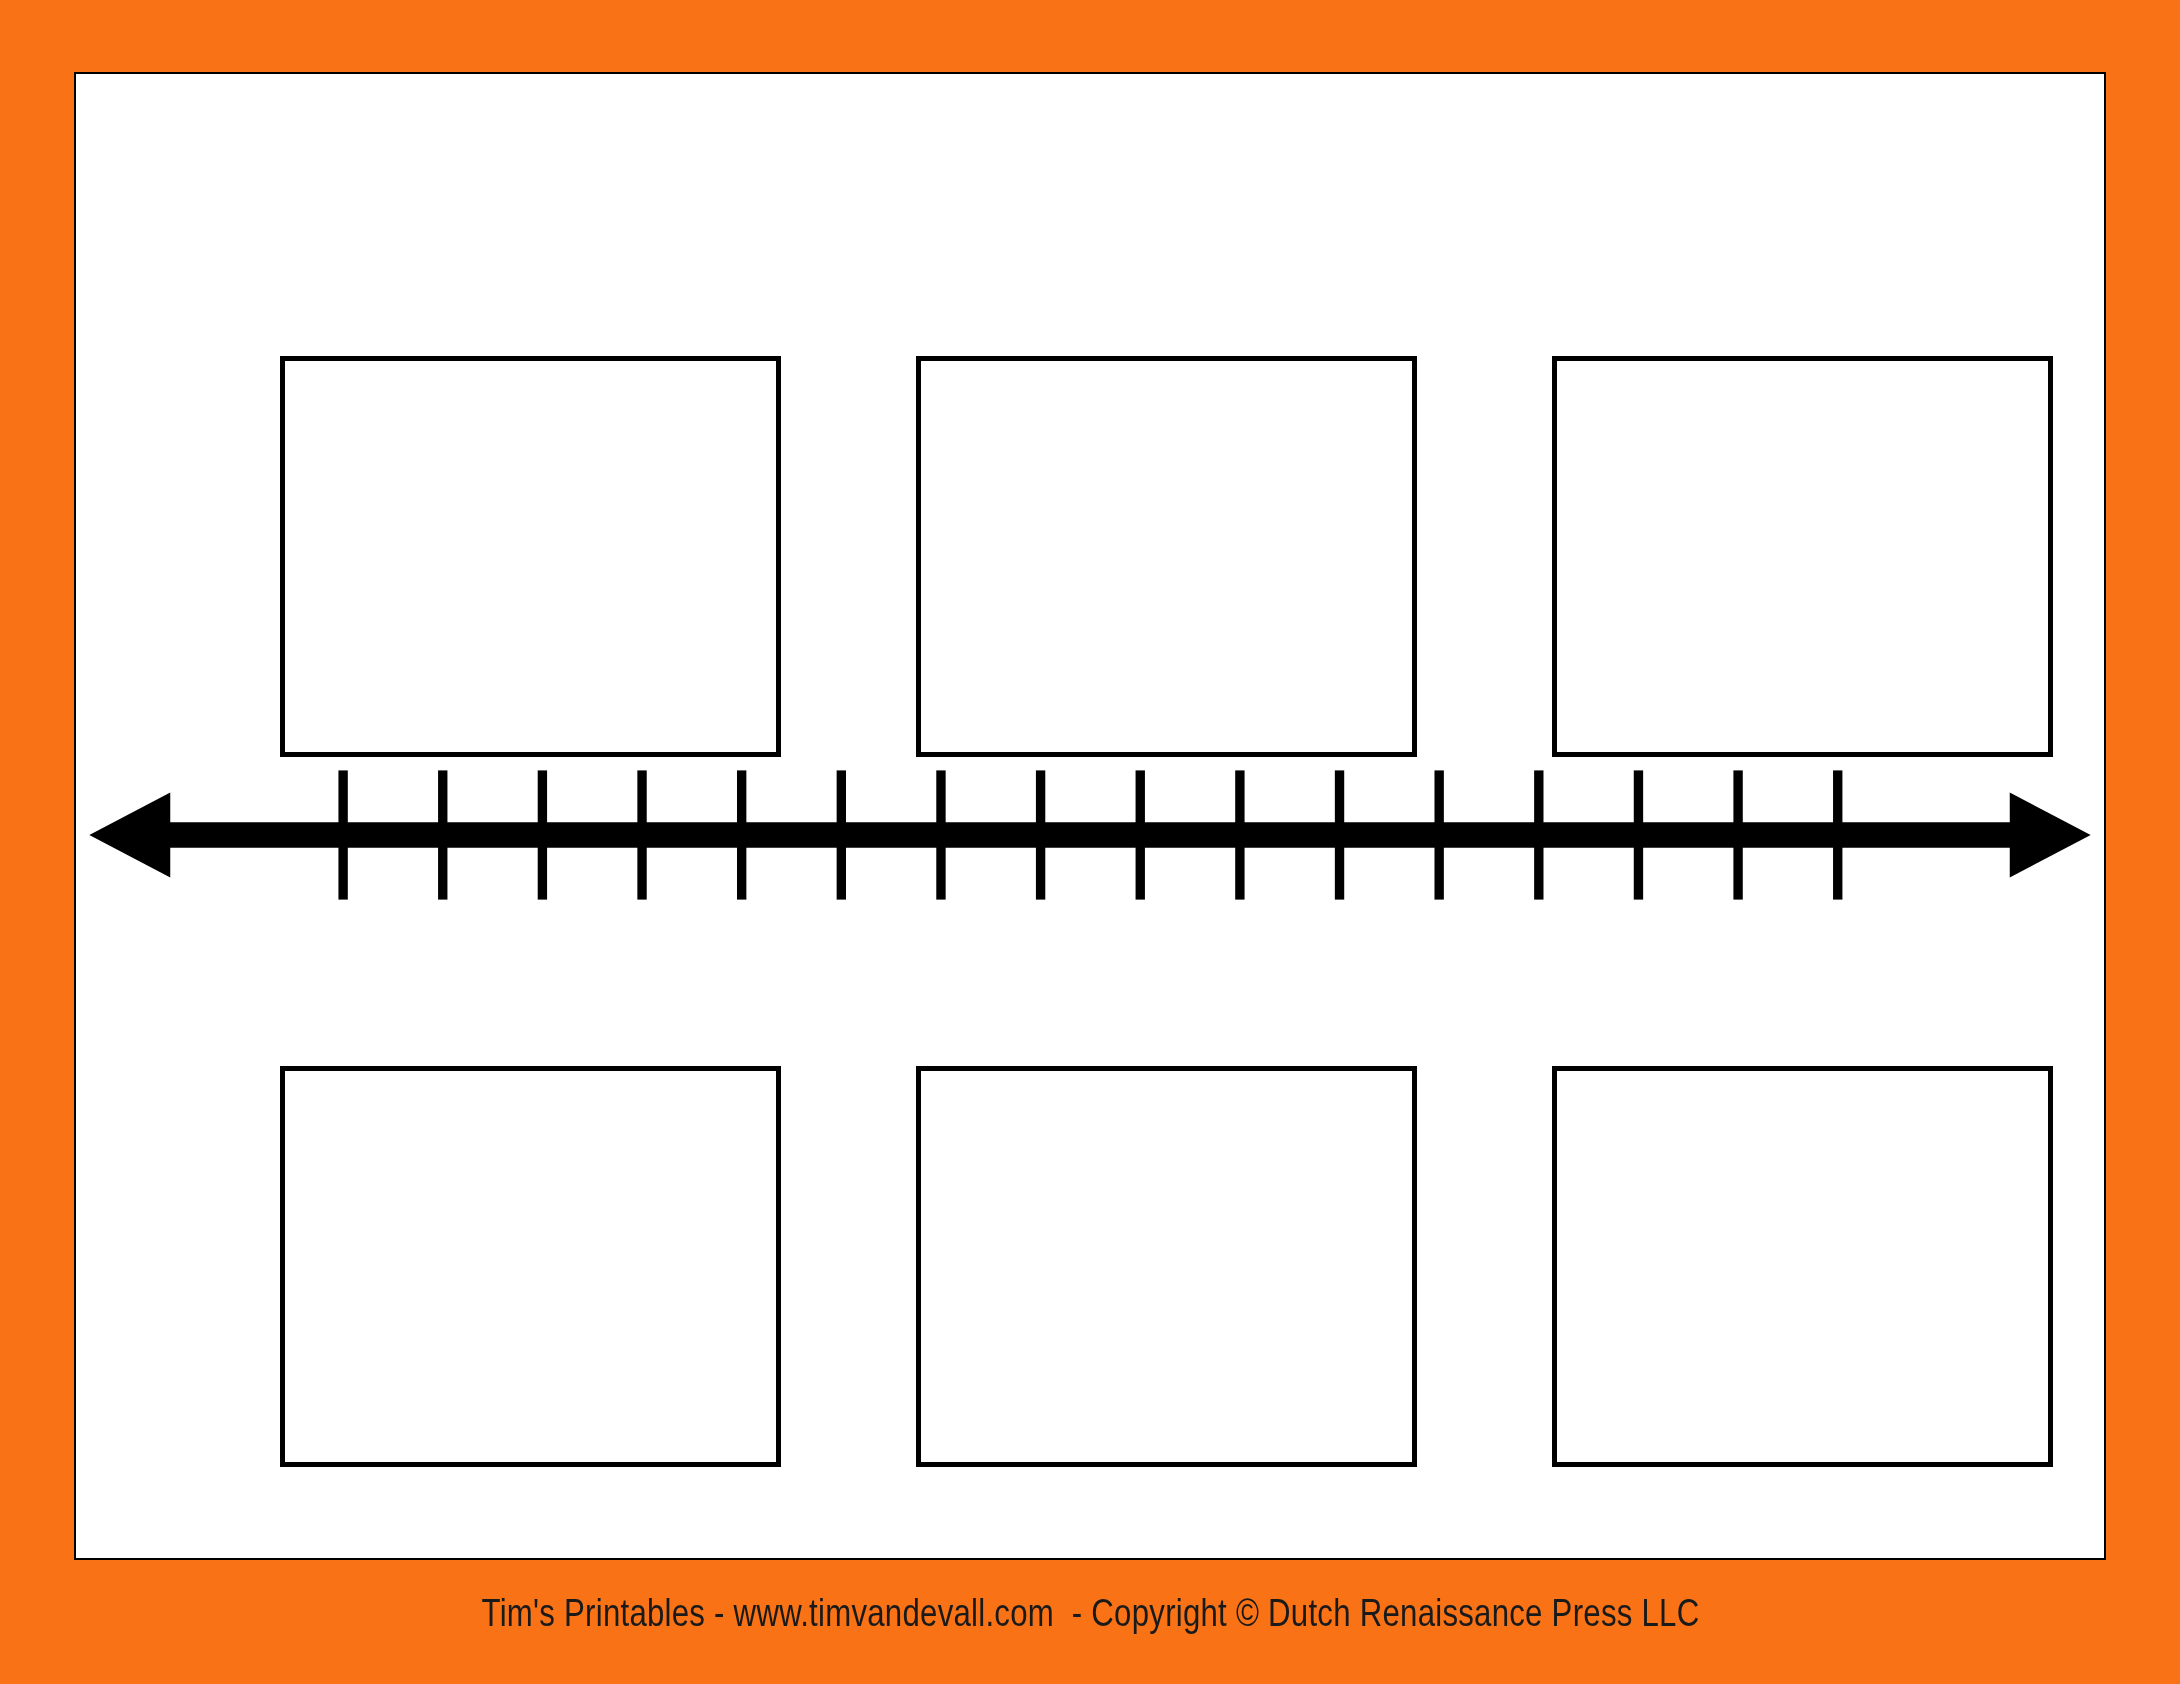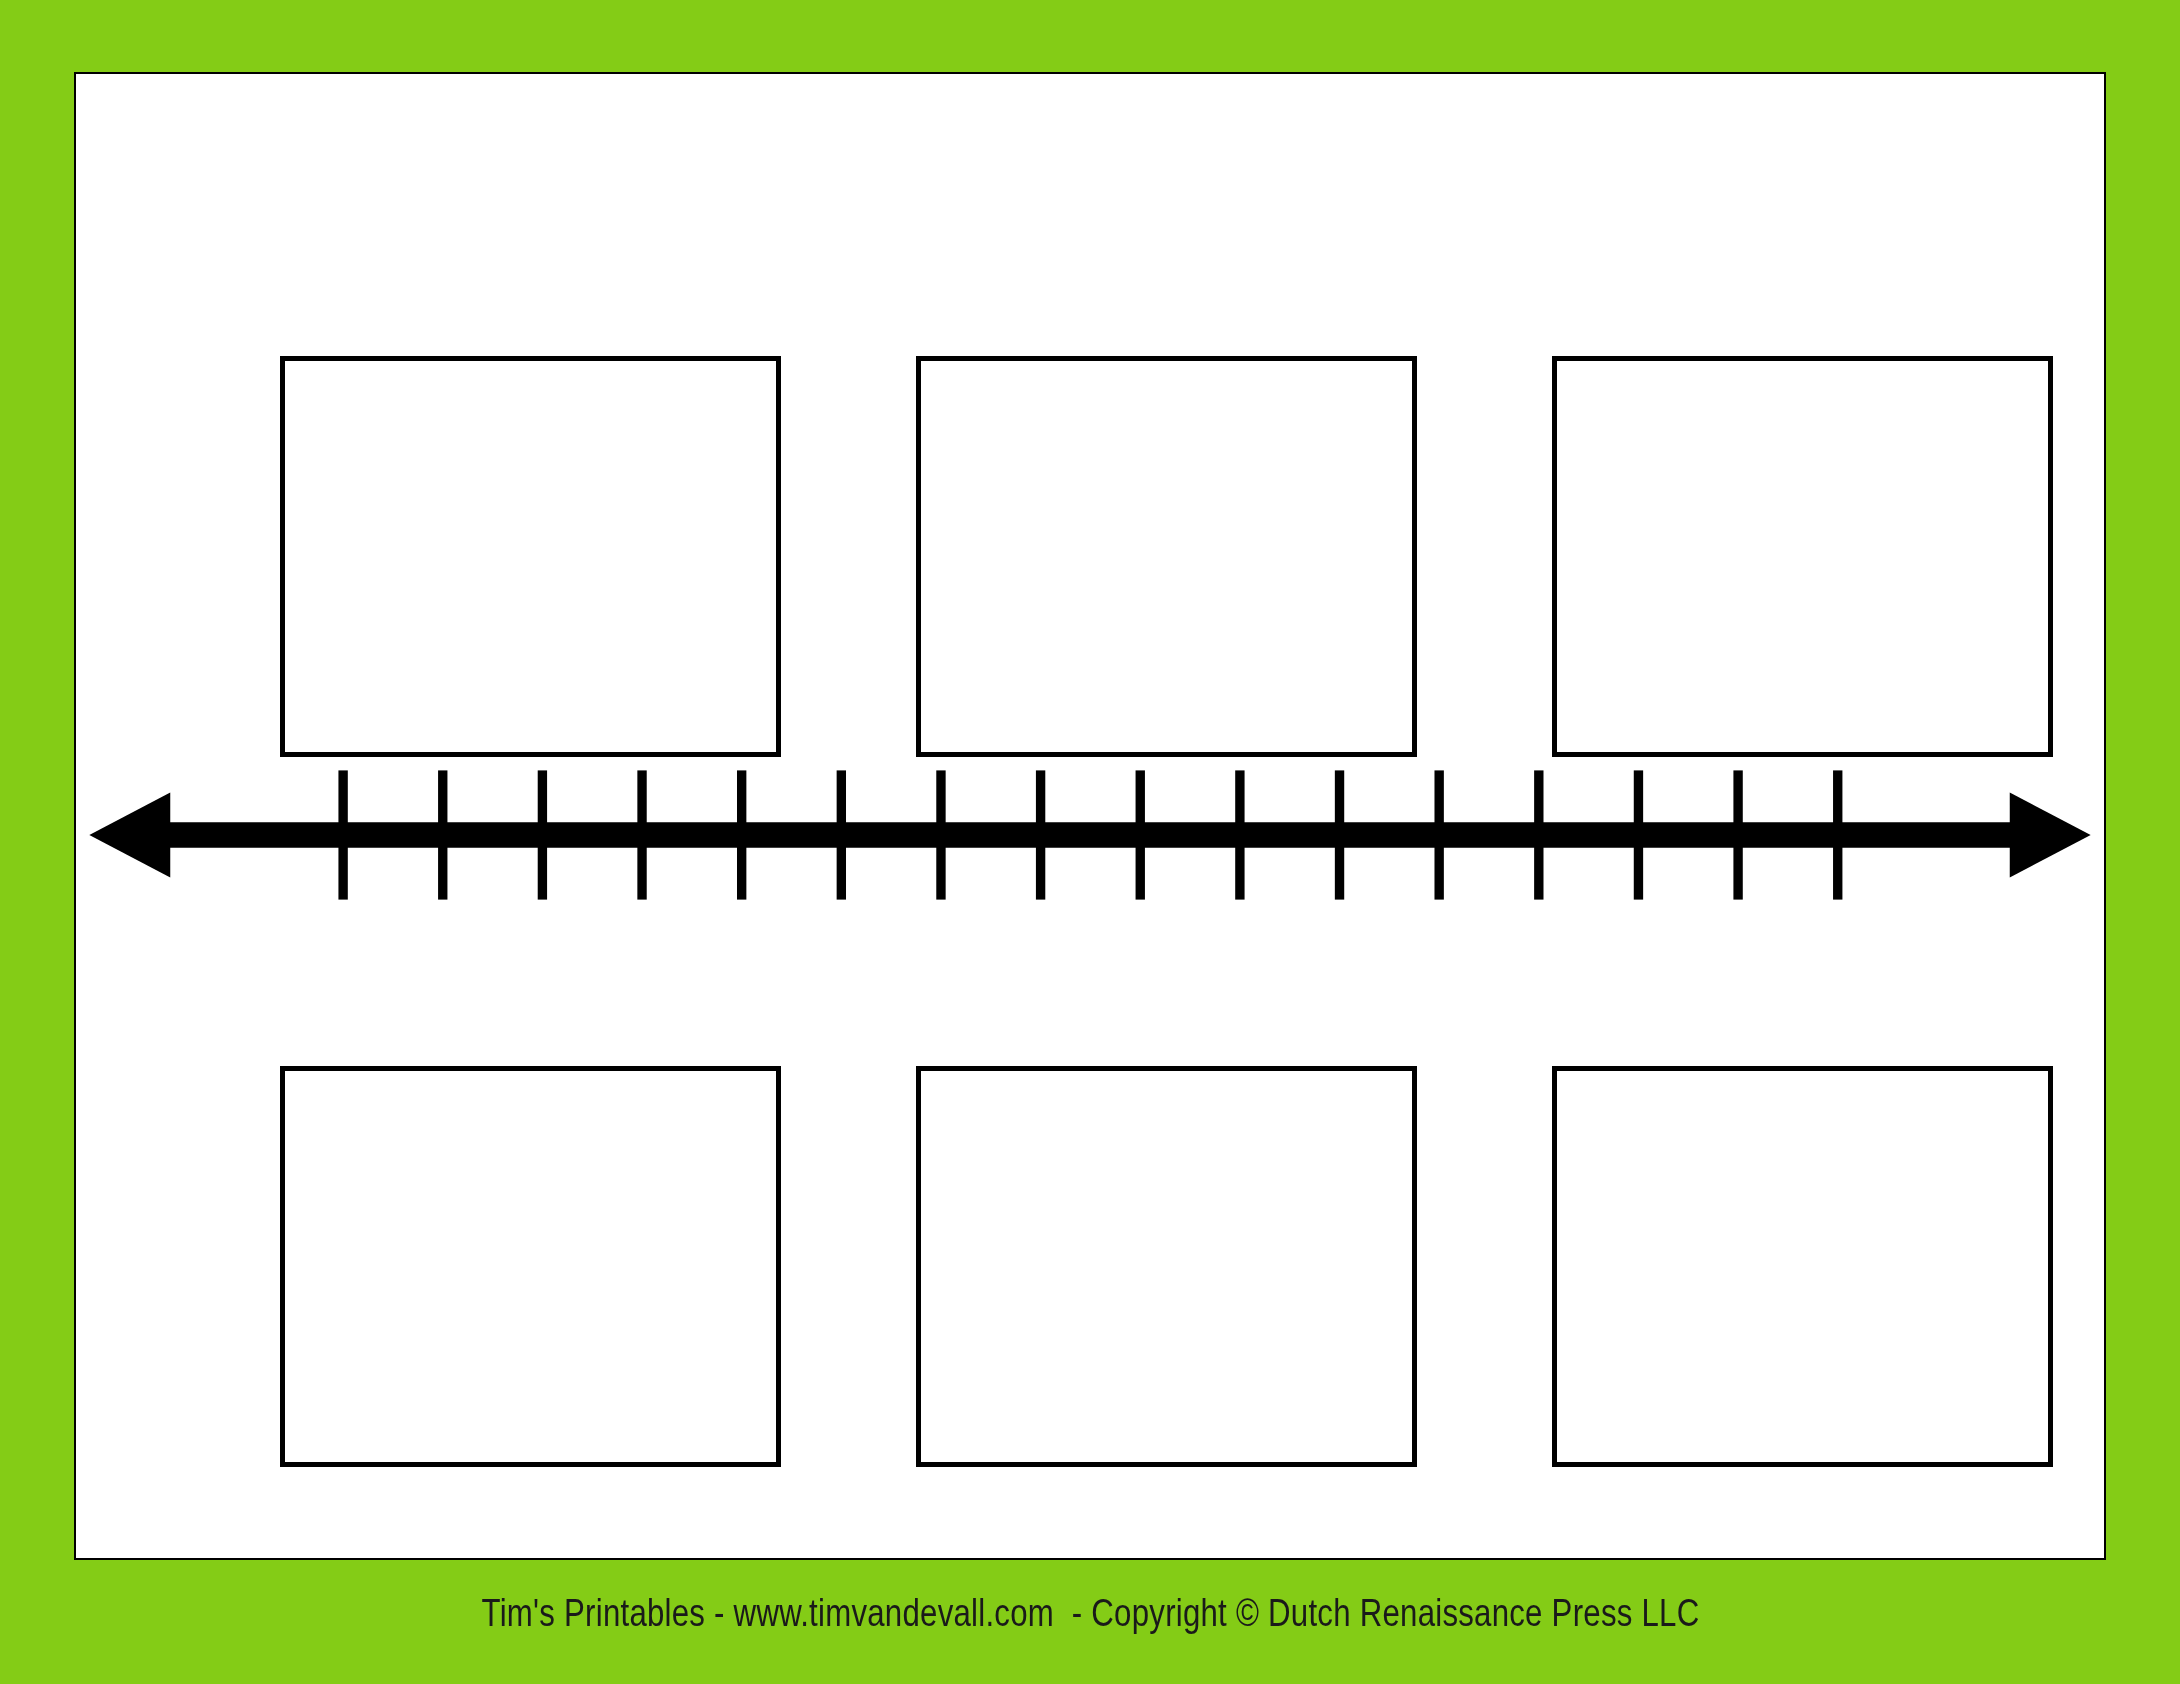--- a/index.html
+++ b/index.html
@@ -8,21 +8,21 @@
     padding: 0;
     background: #ffffff;
   }
   body {
     font-family: "Liberation Sans", sans-serif;
   }
   #page {
     position: relative;
     width: 2181px;
     height: 1685px;
-    background: #84cc16;
+    background: #f97316;
     overflow: hidden;
   }
 
   
   #page-frame {
     position: absolute;
     left: 74px;
     top: 72px;
     width: 2032px;
     height: 1488px;

